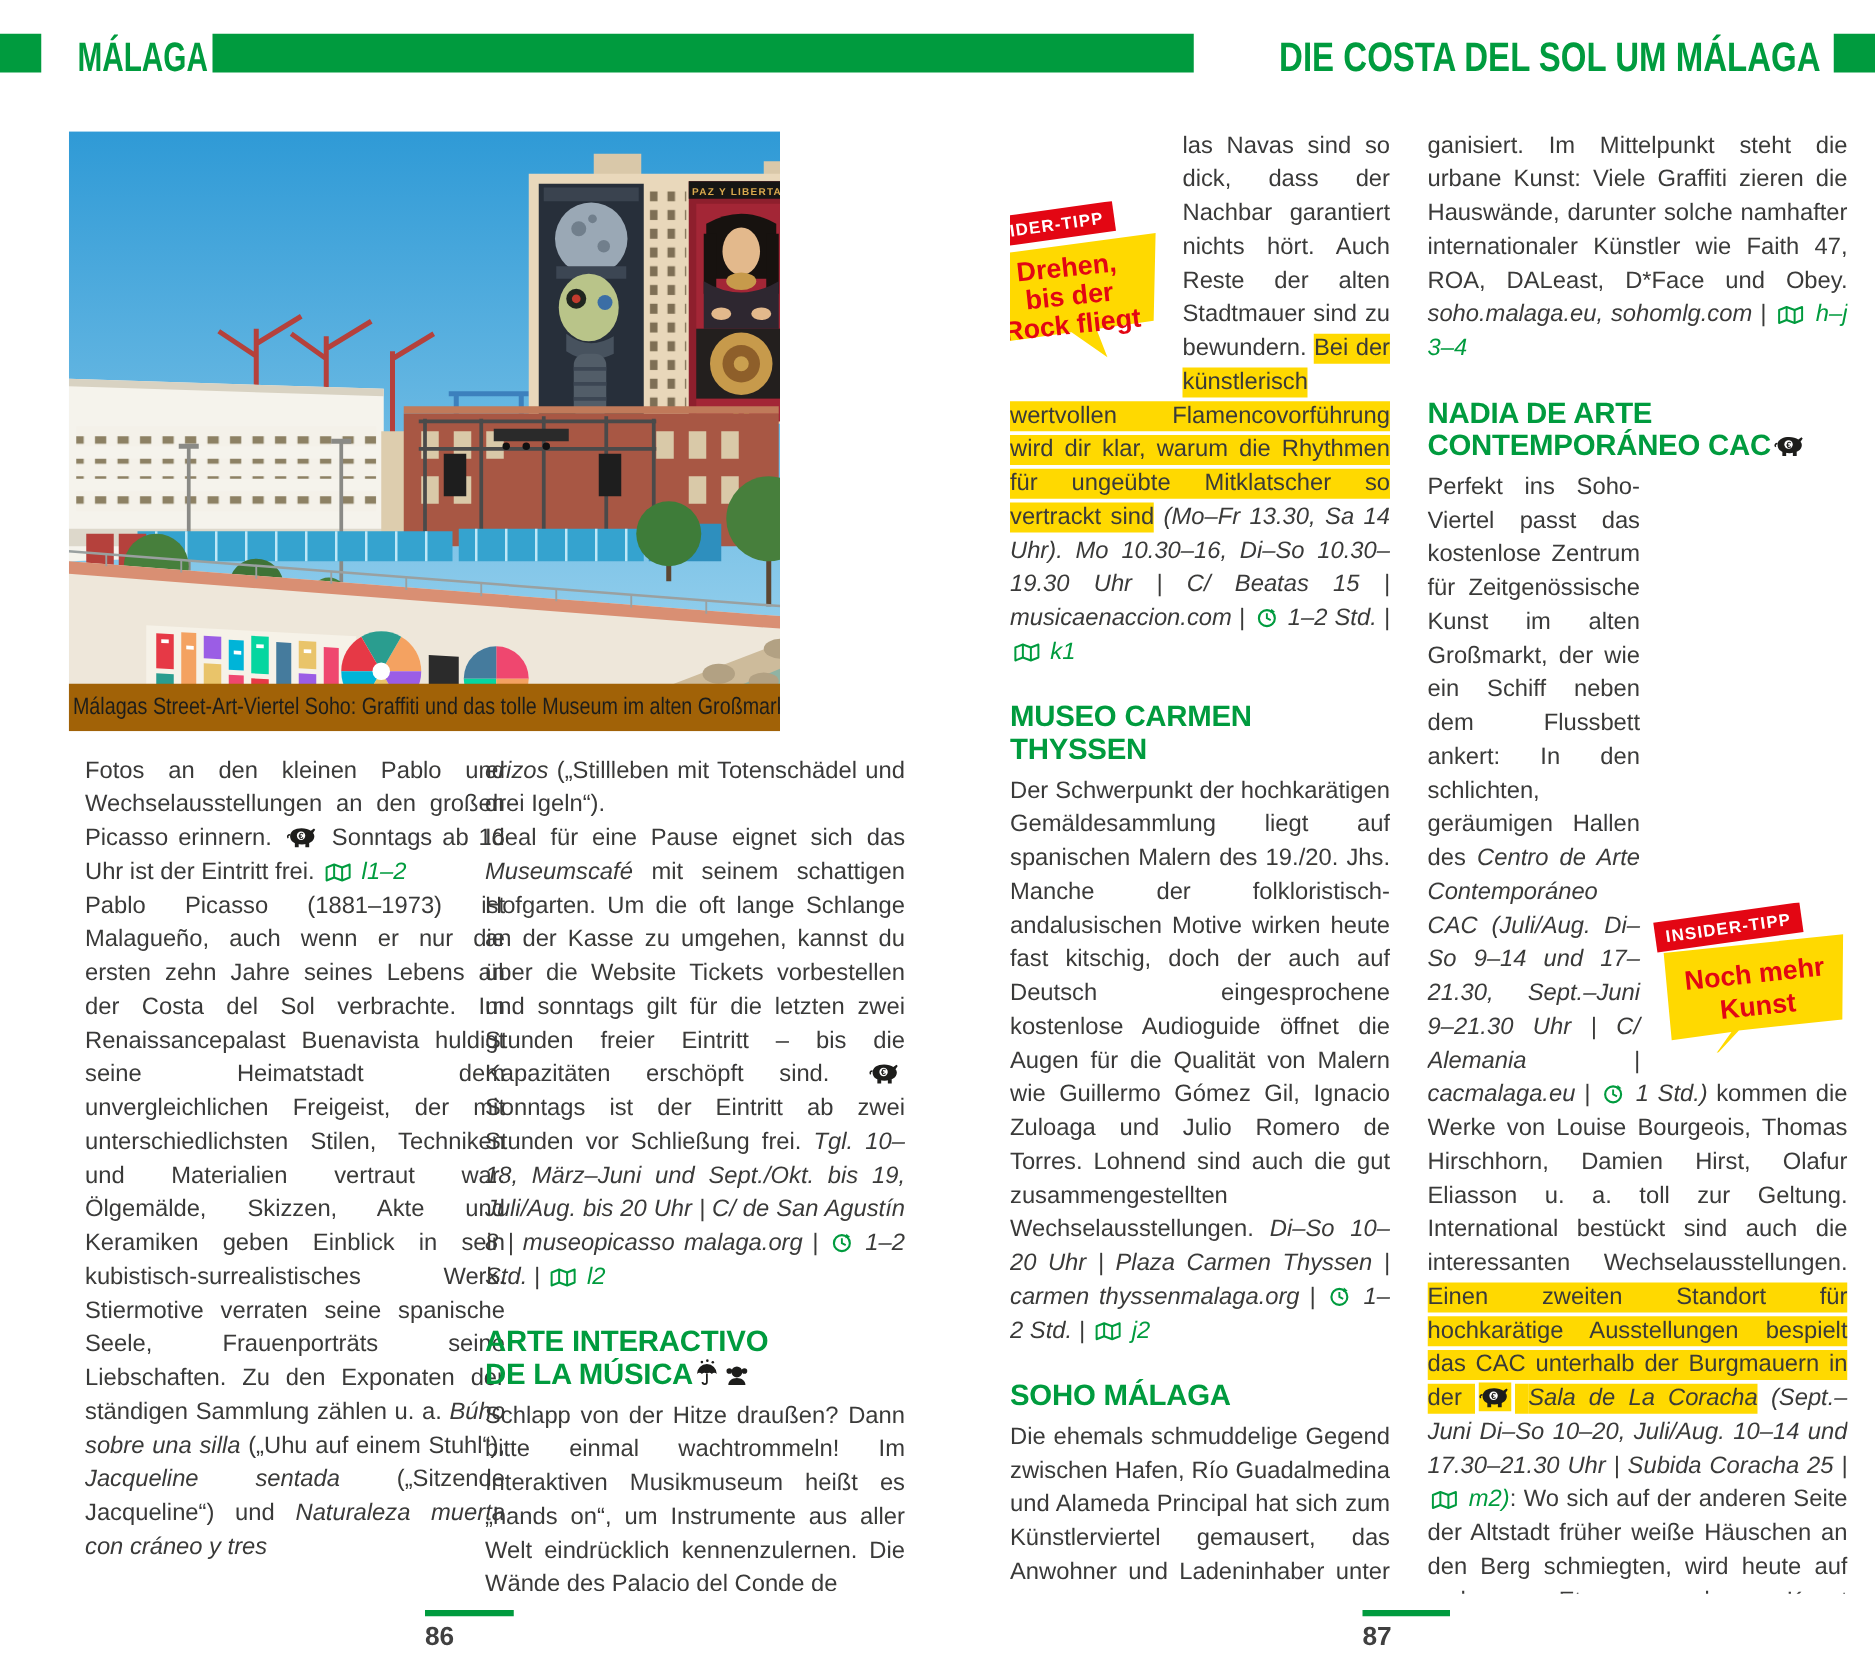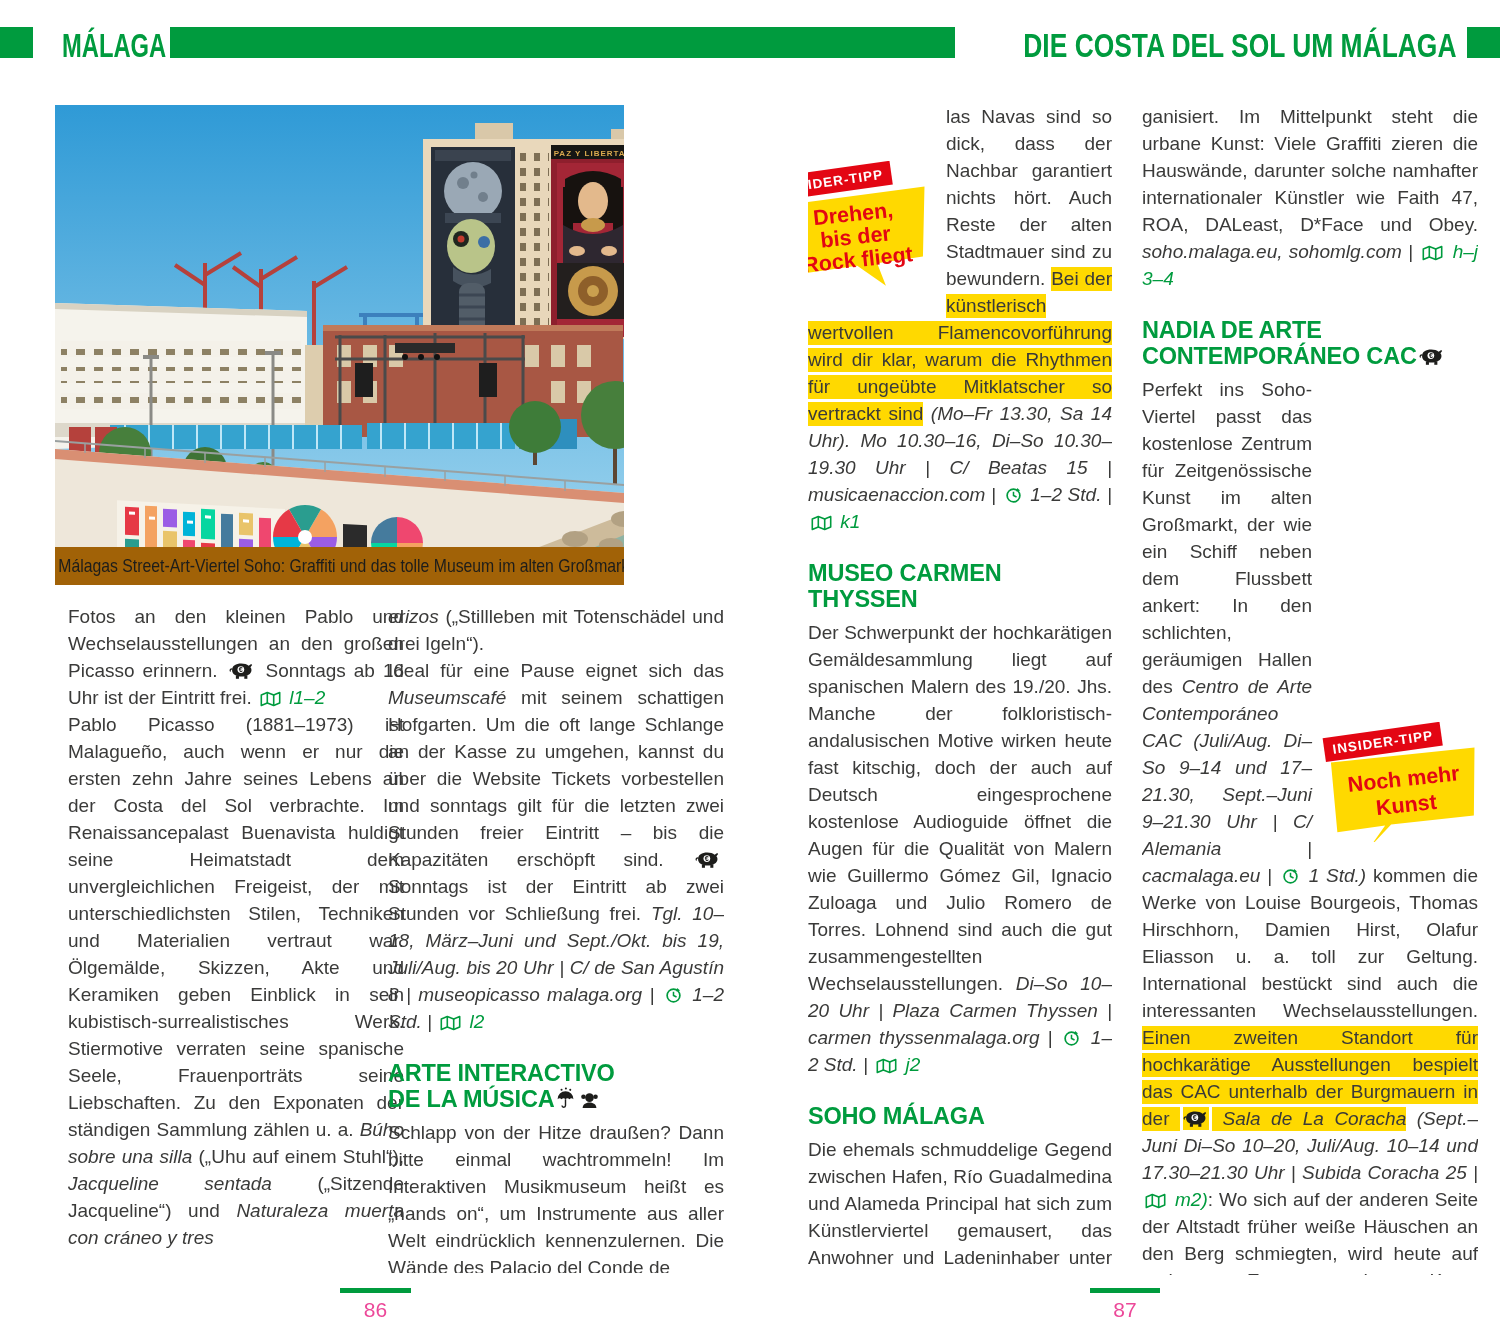--- a/index.html
+++ b/index.html
@@ -43,21 +43,21 @@
   .icn{display:inline-block;vertical-align:-3px;margin:0 3px;line-height:0;}
   .heading .icn{vertical-align:-2px;margin:0 2px;}
 
   
   .bw{display:block;line-height:0;}
   .bw-left{float:left;margin:58px 12px 4px -36px;}
   .bw-right{float:right;margin:346px -6px 4px 10px;}
 
   
   .pg-rule{position:absolute;height:5px;background:var(--green);}
-  .pg-num{position:absolute;font-weight:normal;font-size:21px;color:#ec4899;text-align:center;}
+  .pg-num{position:absolute;font-weight:bold;font-size:21px;color:#404040;}
   #rule-l{left:340px;top:1288px;width:71px;}
   #rule-r{left:1090px;top:1288px;width:70px;}
   #num-l{left:340px;top:1298px;width:71px;}
   #num-r{left:1090px;top:1298px;width:70px;}
 </style>
 </head>
 <body>
 
 <div id="page" style="--green: #009b3e; --yellow: #ffd900;">
 

